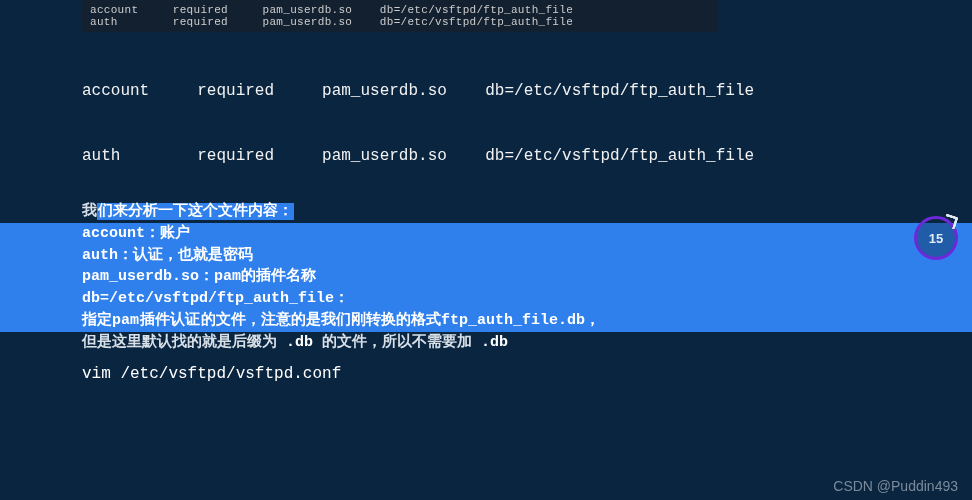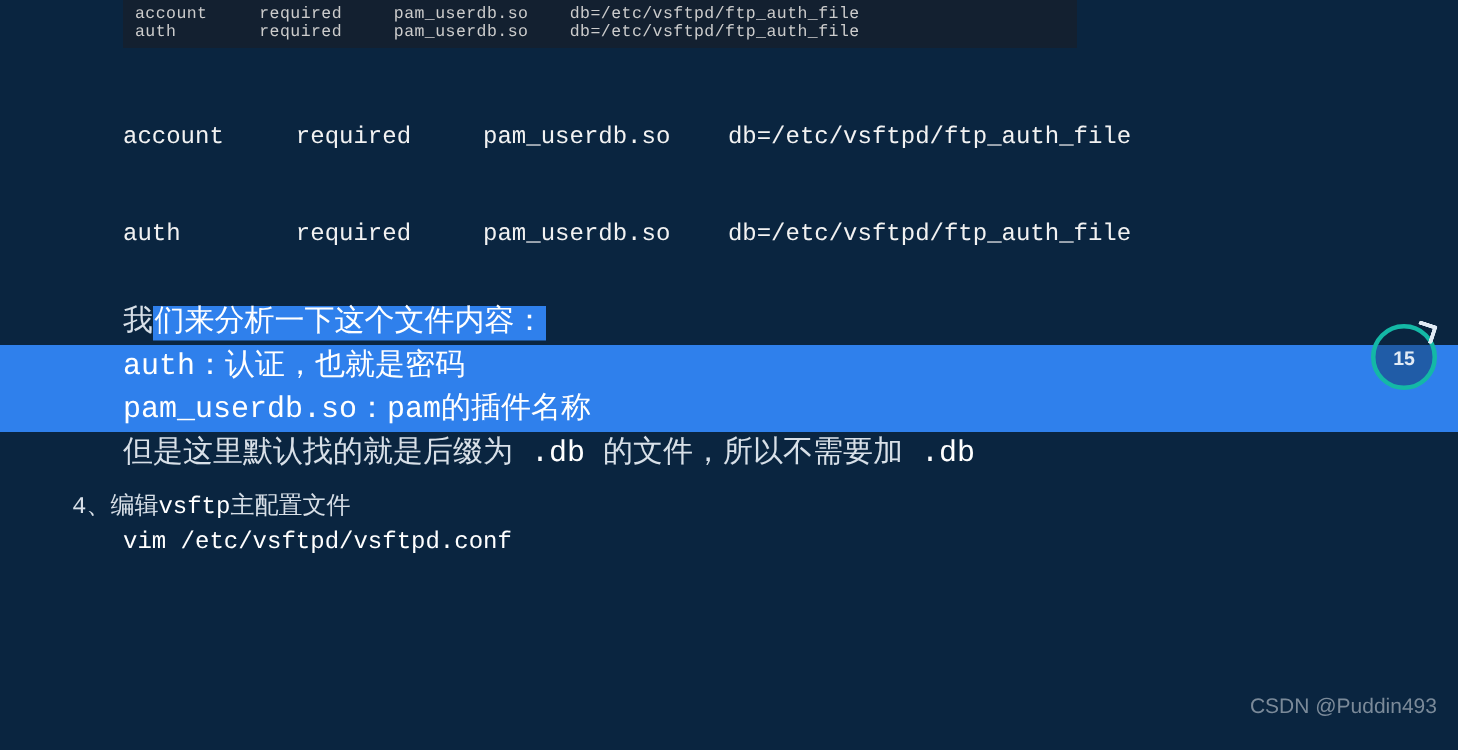--- a/index.html
+++ b/index.html
@@ -29,22 +29,23 @@
     margin-left: 82px;
     margin-top: 6px;
     color: #f2f2f2;
     font-size: 16px;
     white-space: pre;
     line-height: 1.35;
   }
   .analysis {
     margin-left: 82px;
     margin-top: 12px;
-    font-size: 20px;
+    font-size: 15px;
     line-height: 1.45;
+    font-weight: bold;
   }
   .analysis .line { white-space: pre-wrap; }
   .hl { background: #2f80ec; color: #fff; padding: 0 1px; }
   .hl-block {
     background: #2f80ec;
     margin-left: 0;
     padding-left: 82px;
     padding-right: 40px;
     box-sizing: border-box;
     width: 972px;
@@ -56,32 +57,32 @@
     margin-top: 10px;
     font-size: 16px;
     line-height: 1.45;
   }
   .section4 .title { margin-left: -34px; }
   .mono { font-family: "Consolas","Courier New",monospace; }
   .mono-white { color: #fff; }
   .watermark {
     position: absolute;
     right: 14px;
-    bottom: 22px;
+    bottom: 6px;
     font-size: 14px;
     color: #7b8a99;
     font-family: Arial, sans-serif;
   }
   .badge {
     position: absolute;
     right: 14px;
     top: 216px;
     width: 38px;
     height: 38px;
-    border: 3px solid #14b8a6;
+    border: 3px solid #6d28d9;
     border-radius: 50%;
     color: #e1ebf5;
     font-size: 13px;
     font-weight: bold;
     display: flex;
     align-items: center;
     justify-content: center;
     font-family: Arial, sans-serif;
     background: rgba(10,37,64,0.4);
   }
@@ -106,29 +107,31 @@
 
 <div class="term-block">
   <div>account     required     pam_userdb.so    db=/etc/vsftpd/ftp_auth_file</div>
   <div>auth        required     pam_userdb.so    db=/etc/vsftpd/ftp_auth_file</div>
 </div>
 
 <div class="analysis">
   <div class="line"><span>我</span><span class="hl">们来分析一下这个文件内容：</span></div>
 </div>
 <div class="hl-block analysis" style="margin-left:0; margin-top:0;">
+  <div class="line">account：账户</div>
   <div class="line">auth：认证，也就是密码</div>
   <div class="line">pam_userdb.so：pam的插件名称</div>
+  <div class="line">db=/etc/vsftpd/ftp_auth_file：</div>
+  <div class="line"><span>指定</span><span class="mono mono-white">pam</span><span class="hl">插件认证</span><span>的文件，注意的是我们刚转换的格式</span><span class="mono mono-white">ftp_auth_file.db</span><span>，</span></div>
 </div>
 <div class="analysis" style="margin-top:0;">
   <div class="line"><span>但是这里默认找的就是后缀为 </span><span class="mono mono-white">.db</span><span> 的文件，所以不需要加 </span><span class="mono mono-white">.db</span></div>
 </div>
 
 <div class="section4">
-  <div class="title"><span>4、编辑</span><span class="mono mono-white">vsftp</span><span>主配置文件</span></div>
   <div class="mono mono-white"><span>vim </span><span>/etc/vsftpd/vsftpd.conf</span></div>
 
 </div>
 
 <div class="badge">
     <span>15</span>
   </div>
 <div class="watermark">CSDN @Puddin493</div>
 
 </body></html>

